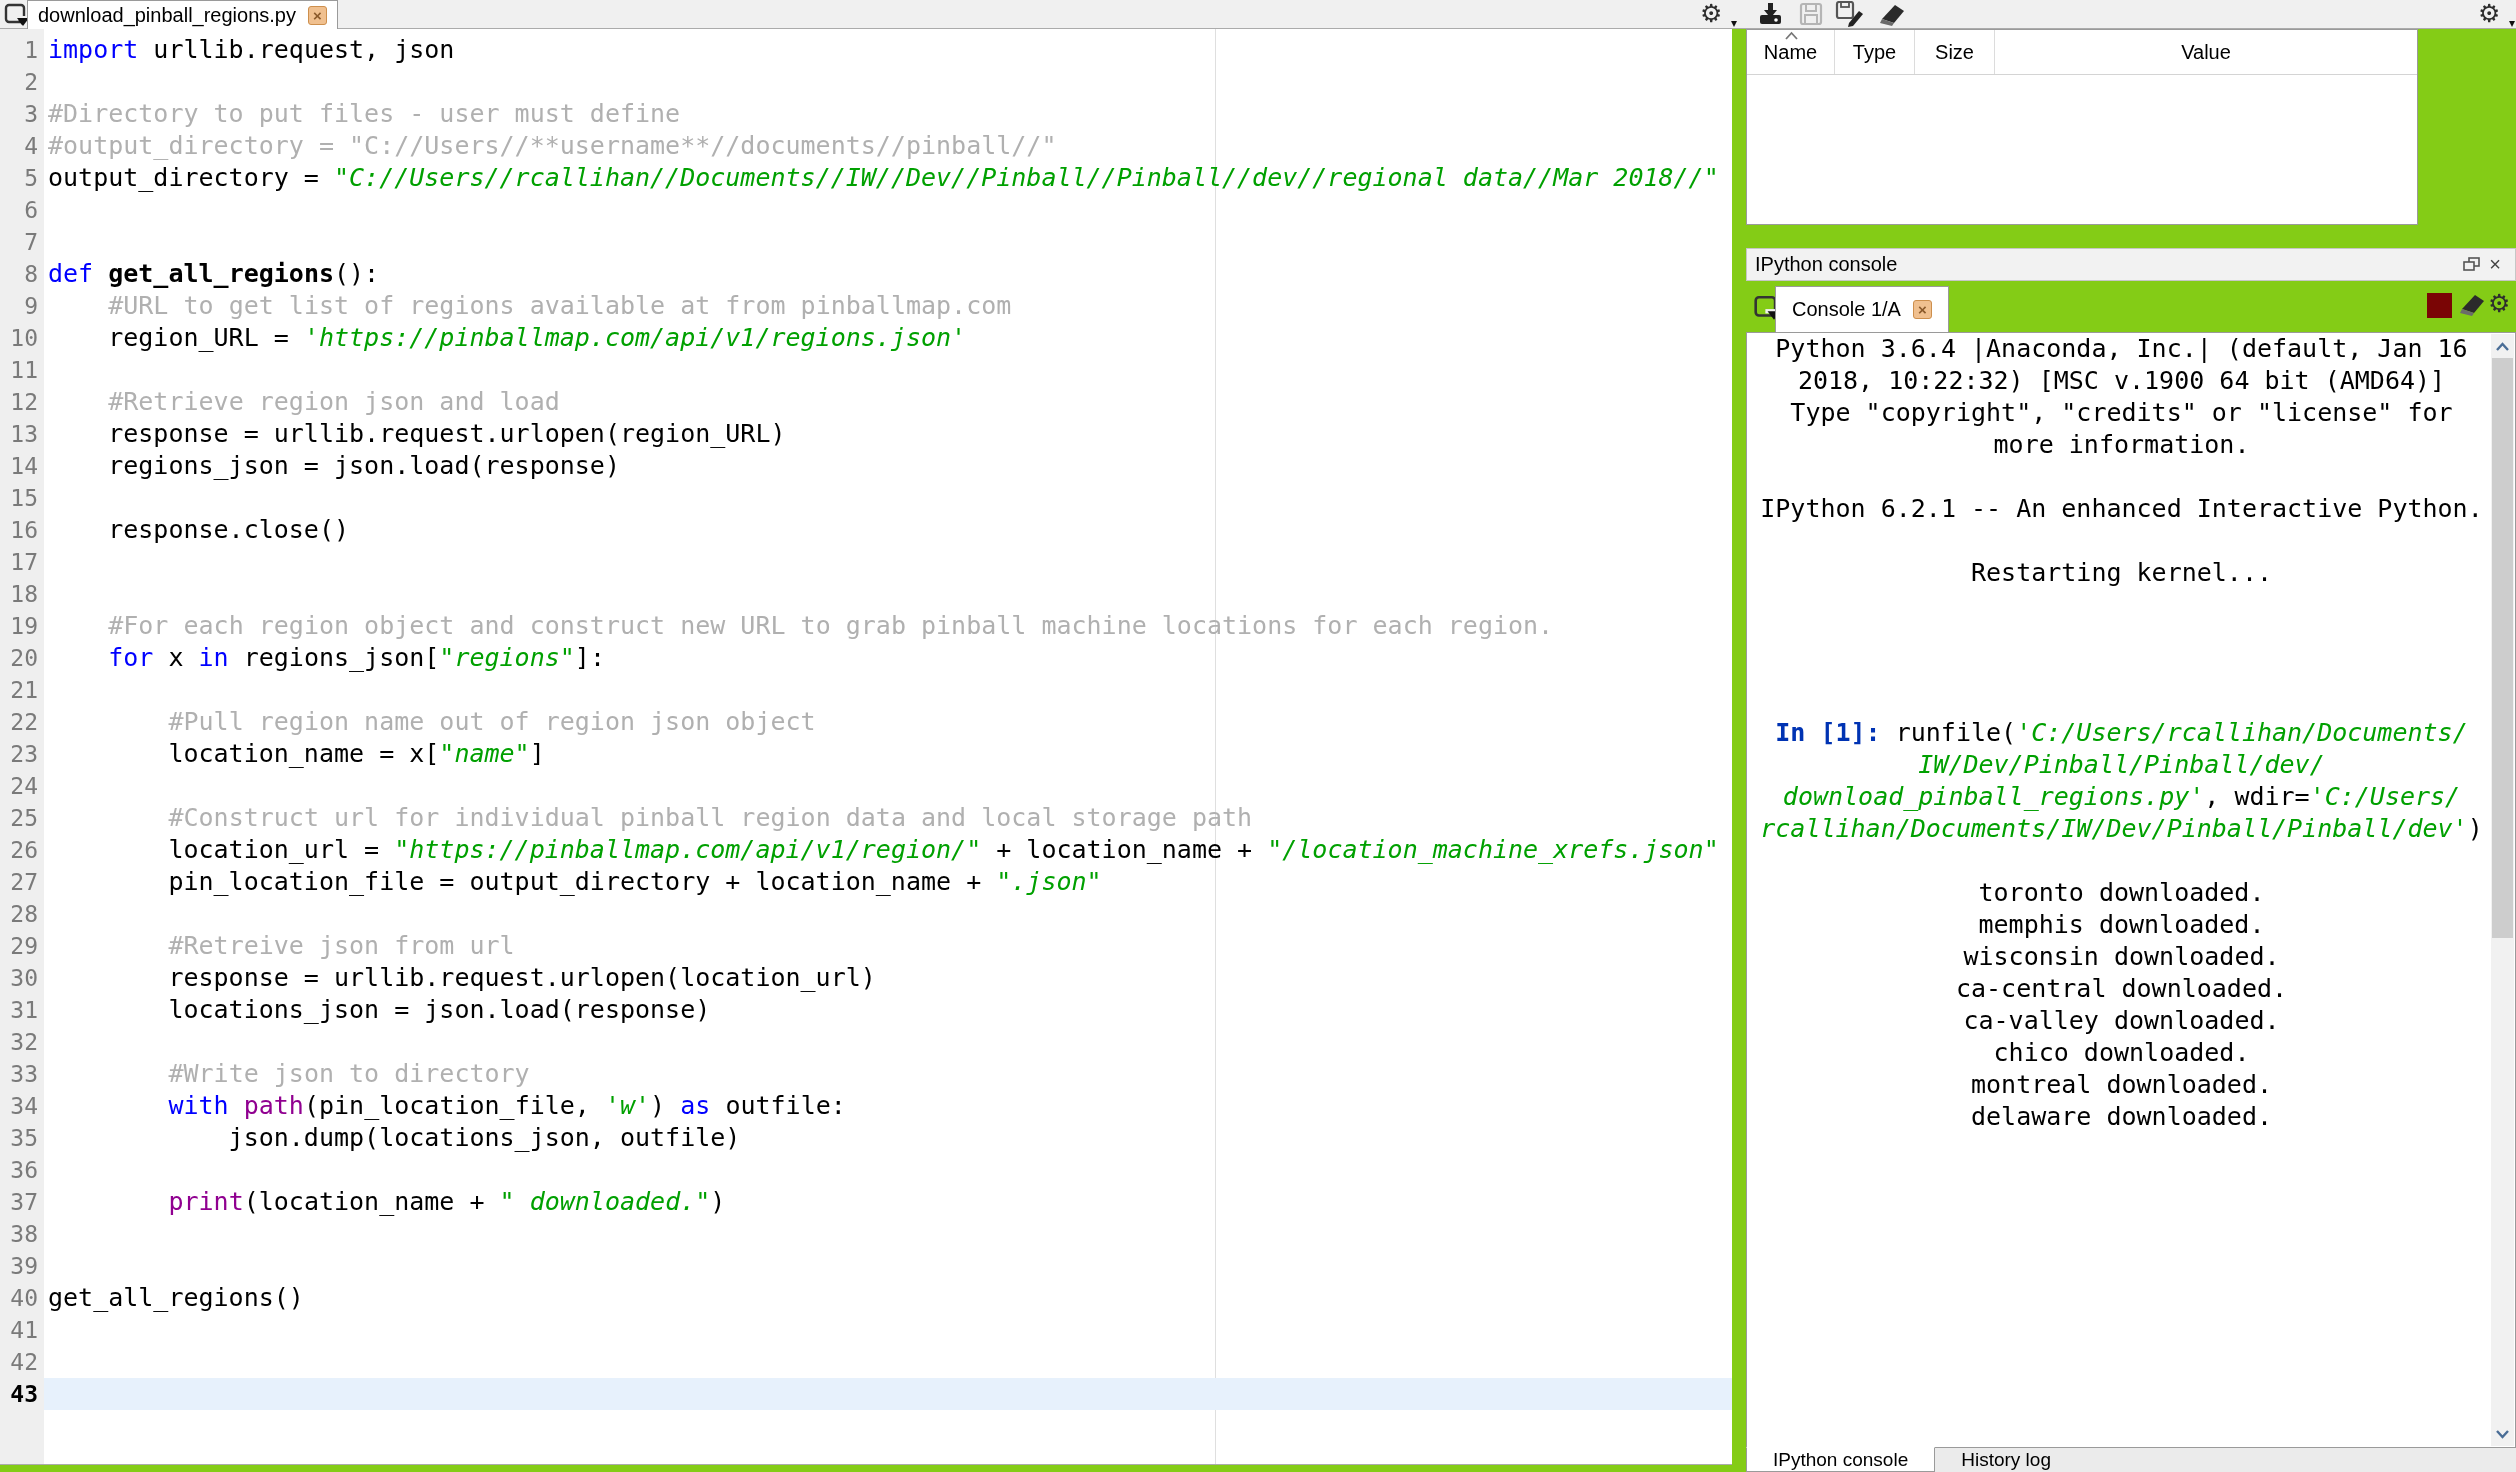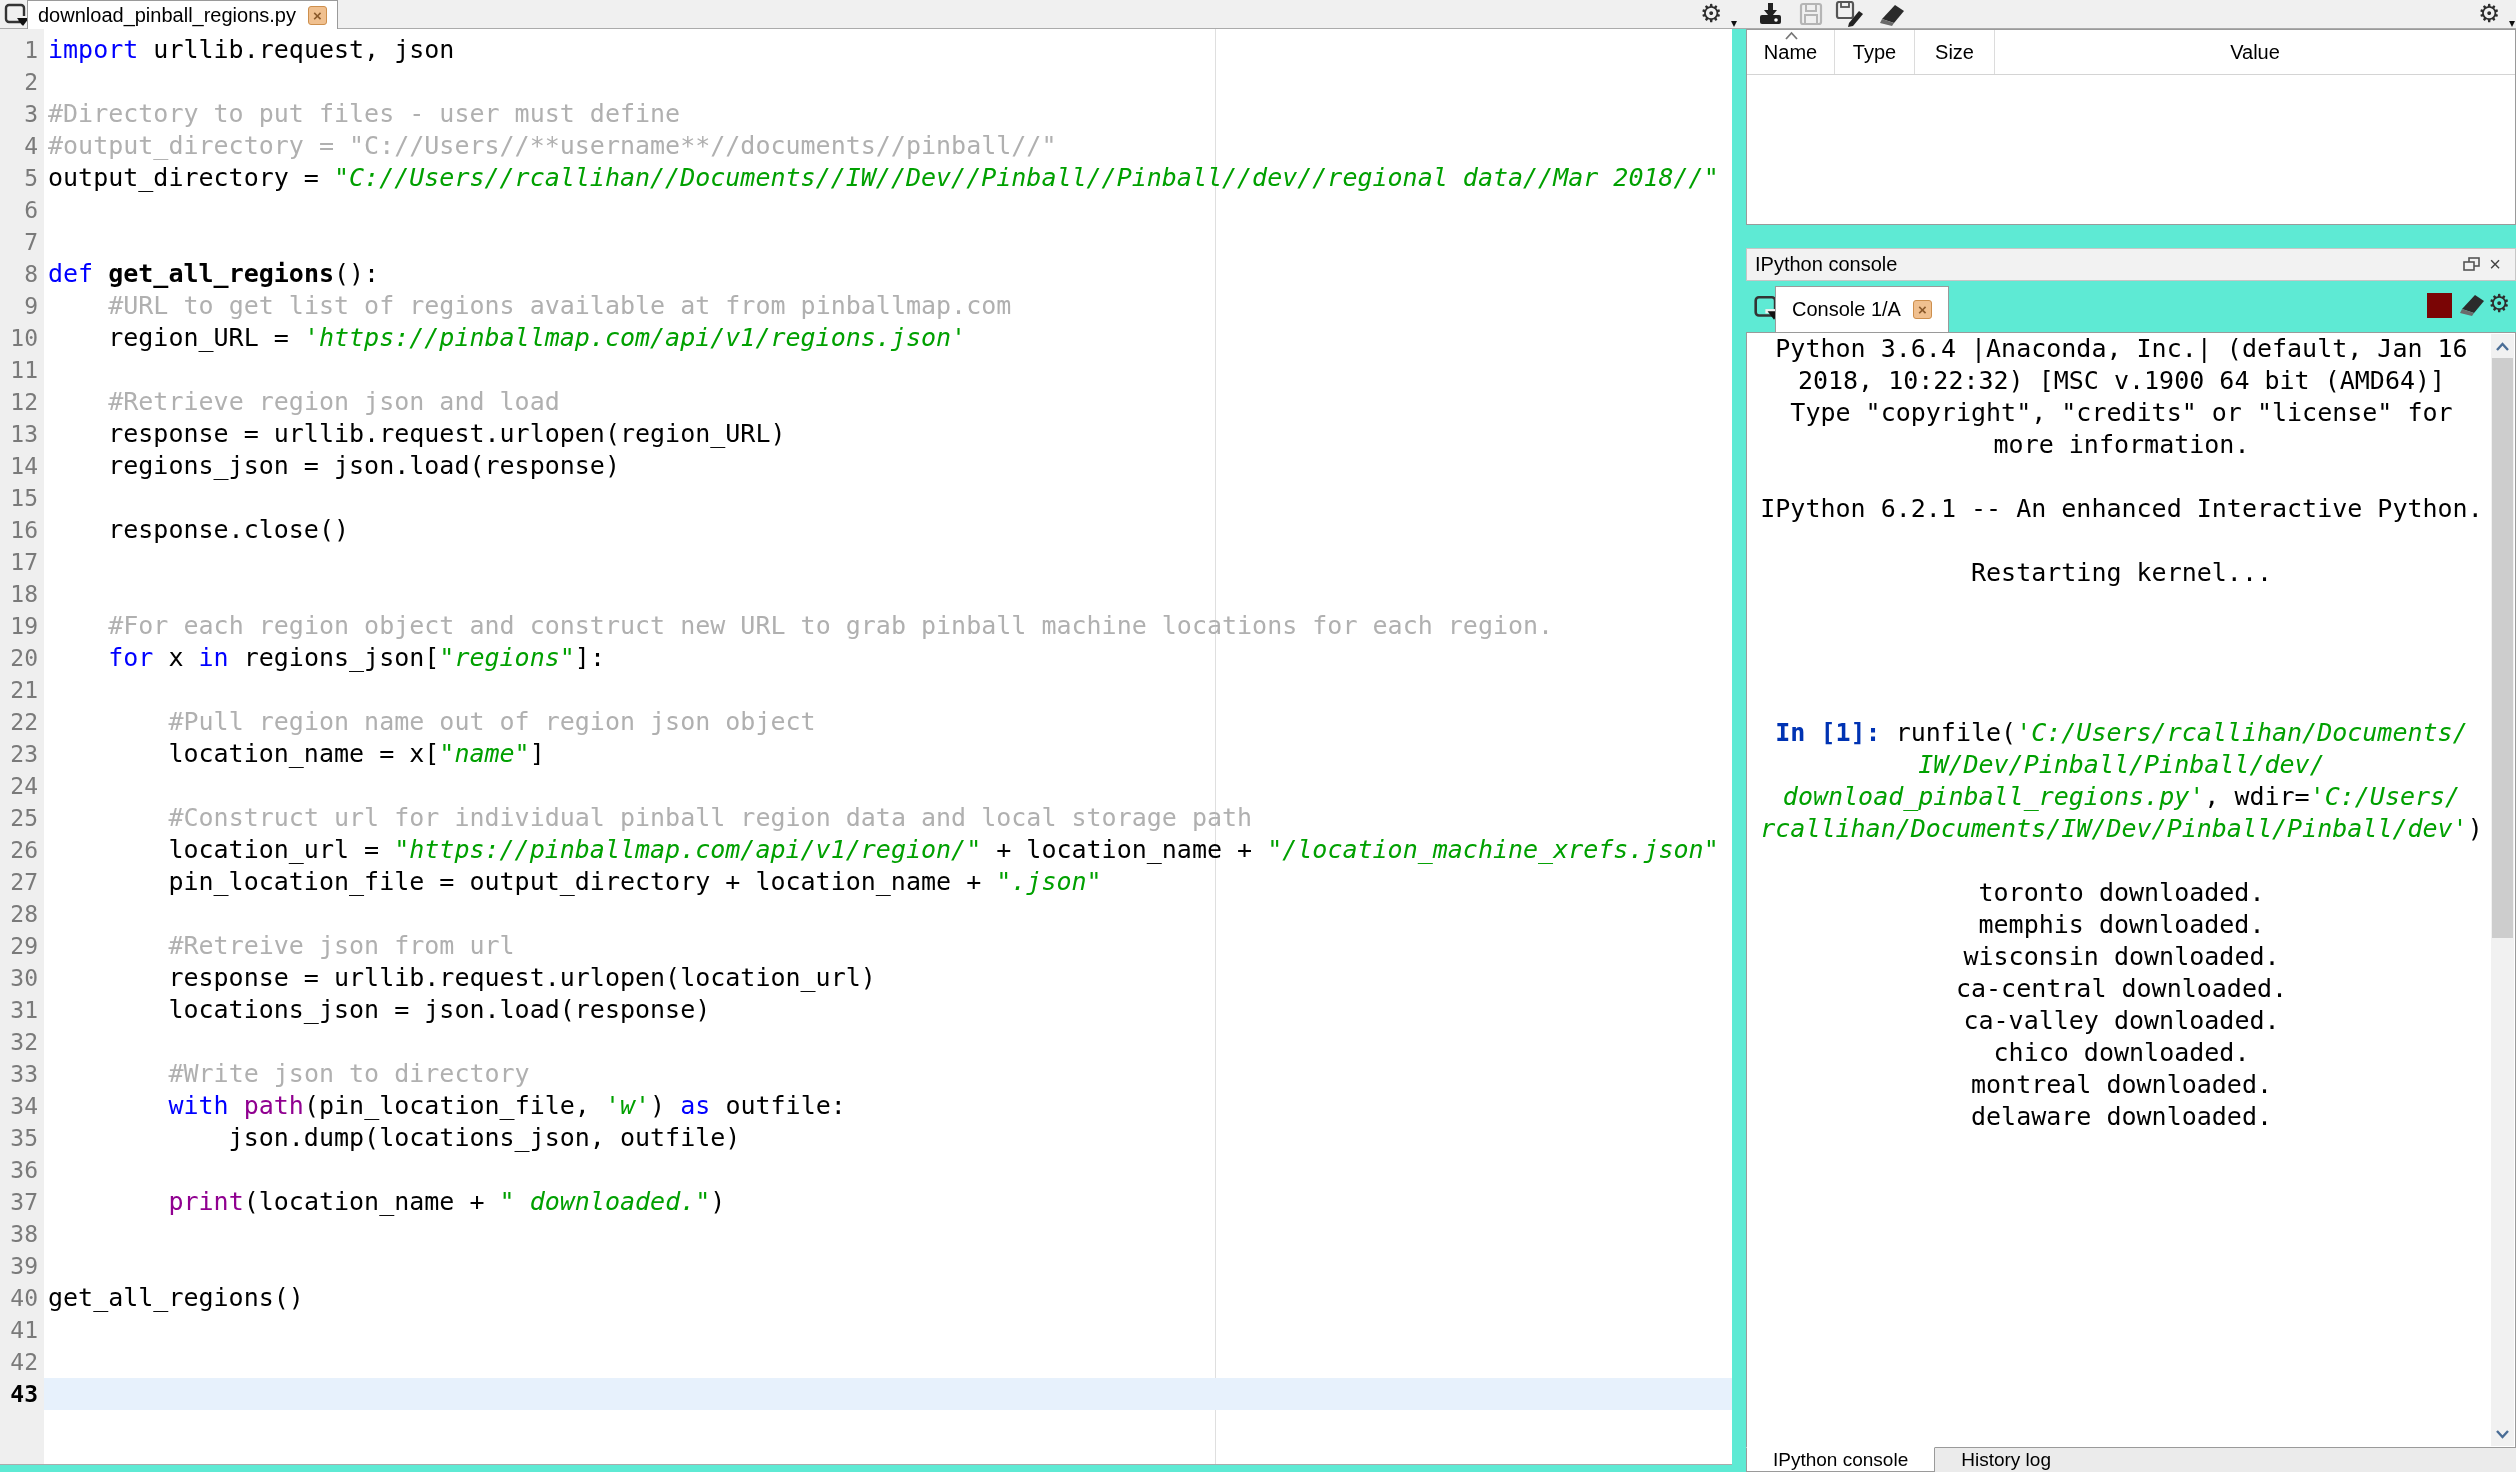--- a/index.html
+++ b/index.html
@@ -1,16 +1,16 @@
 <!DOCTYPE html>
 <html><head>
 <meta charset="utf-8">
 <style>
   html,body{margin:0;padding:0;background:#d8d8d8;}
-  #app{position:relative;width:2516px;height:1472px;background:#5eead4;overflow:hidden;
+  #app{position:relative;width:2516px;height:1472px;background:#84cc16;overflow:hidden;
        font-family:"Liberation Sans",sans-serif;color:#000;}
 
   
   .topstrip{position:absolute;left:0;top:0;width:2516px;height:29px;background:#f0f0f0;
             border-bottom:1px solid #ababab;box-sizing:border-box;z-index:5;}
   .browse-btn{position:absolute;left:2px;top:1px;width:28px;height:27px;display:flex;
               align-items:center;justify-content:center;background:#f0f0f0;}
   .editor-tab{position:absolute;left:27px;top:0;height:29px;background:#fff;
               border:1px solid #9a9a9a;border-bottom:none;box-sizing:border-box;
               display:flex;align-items:center;gap:12px;padding:0 10px 0 10px;z-index:6;}
@@ -37,21 +37,21 @@
         line-height:32px;white-space:pre;}
   .code.hl{background:#e7f1fc;}
   .tok-k{color:#0000ff;}
   .tok-s{color:#00a000;font-style:italic;}
   .tok-c{color:#b0b0b0;}
   .tok-b{color:#900090;}
   .tok-f{font-weight:bold;}
   .tok-pr{color:#0033b3;font-weight:bold;}
 
   
-  .ve-table{position:absolute;left:1746px;top:29px;width:770px;height:196px;background:#fff;
+  .ve-table{position:absolute;left:1746px;top:29px;width:672px;height:196px;background:#fff;
             border:1px solid #9a9a9a;box-sizing:border-box;}
   .ve-header{display:flex;height:44px;border-bottom:1px solid #d4d4d4;position:relative;}
   .ve-col{display:flex;align-items:center;justify-content:center;font-size:20px;
           border-right:1px solid #dcdcdc;box-sizing:border-box;}
   .ve-col:last-child{border-right:none;}
   .vc0{width:88px;} .vc1{width:80px;} .vc2{width:80px;} .vc3{flex:1;}
   .sort-caret{position:absolute;left:37px;top:1px;}
 
   
   .console-title{position:absolute;left:1746px;top:248px;width:770px;height:33px;background:#f2f2f2;

